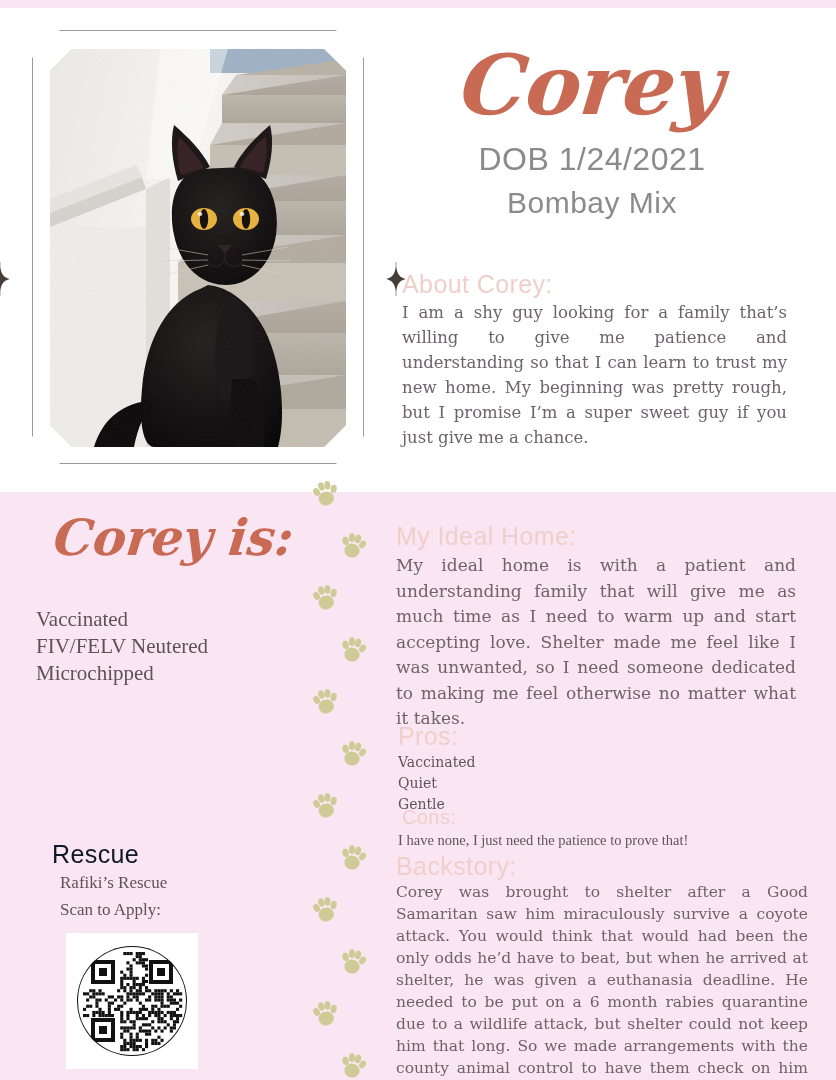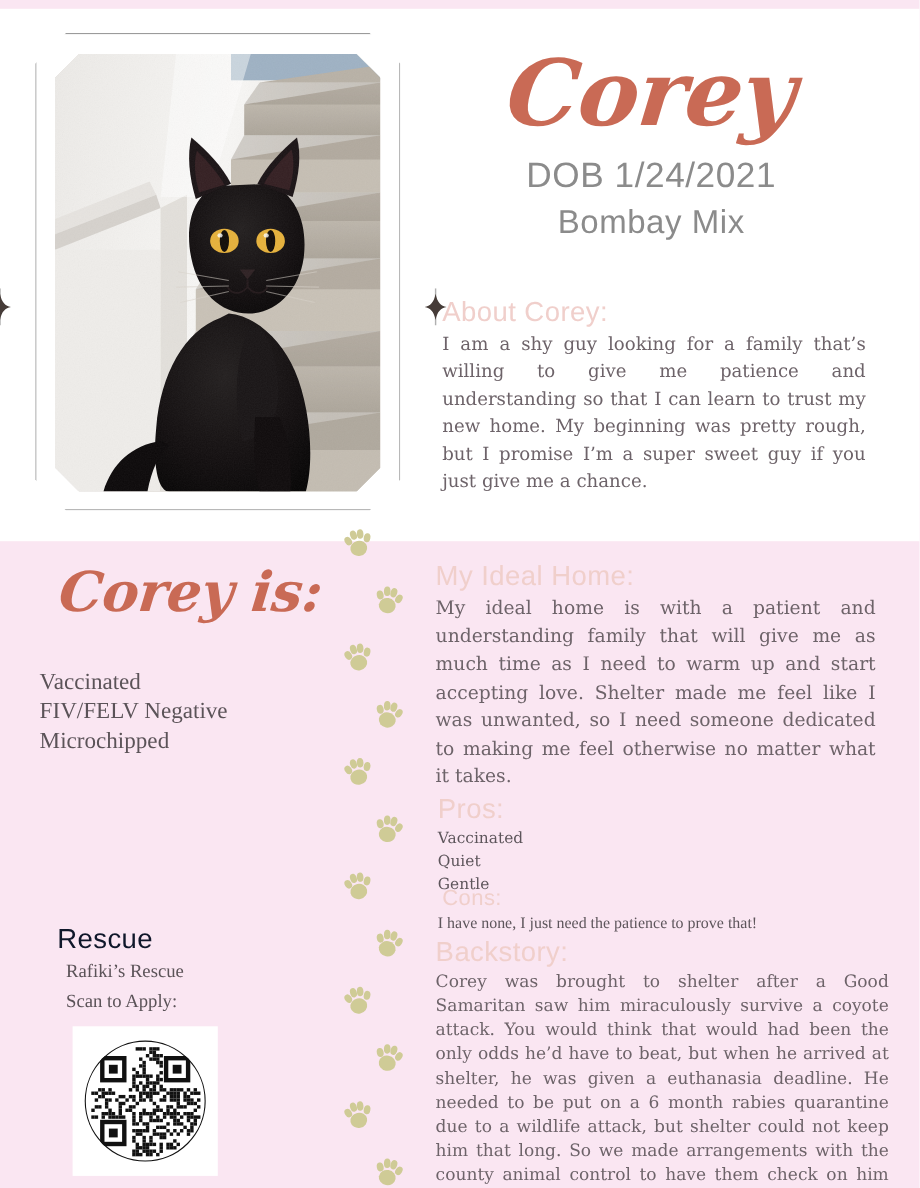--- a/index.html
+++ b/index.html
@@ -129,21 +129,21 @@
     display:flex; align-items:center; justify-content:center;
   }
   #qr-wrap svg { display:block; }
 
   
   #paw-trail { position:absolute; left:290px; top:470px; width:96px; height:610px; }
   .paw { position:absolute; width:30px; height:30px; }
   .paw svg { display:block; width:30px; height:30px; }
 
   
-  #ideal-block { position:absolute; left:396px; top:510px; width:400px; }
+  #ideal-block { position:absolute; left:396px; top:522px; width:400px; }
   #ideal-block .sec-head { font-size:25px; }
   #ideal-text { font-size:17px; line-height:25.5px; margin-top:2px; }
 
   #pros-block { position:absolute; left:398px; top:722px; width:400px; }
   #pros-block .sec-head { font-size:25px; }
   #pros-list { list-style:none; font-family:"DejaVu Serif", serif;
                font-size:14px; line-height:21px; color:#5d555b; margin-top:1px; }
 
   #cons-block { position:absolute; left:398px; top:806px; width:410px; }
   #cons-block .sec-head { font-size:20px; margin-left:4px;}
@@ -291,21 +291,21 @@
 
   <div id="about-block">
     <div class="sec-head">About Corey:</div>
     <p class="body-text" id="about-text">I am a shy guy looking for a family that’s willing to give me patience and understanding so that I can learn to trust my new home. My beginning was pretty rough, but I promise I’m a super sweet guy if you just give me a chance.</p>
   </div>
 
   <div id="corey-is-title">Corey is:</div>
 
   <ul id="traits-list">
     <li>Vaccinated</li>
-    <li>FIV/FELV Negative</li>
+    <li>FIV/FELV Neutered</li>
     <li>Microchipped</li>
   </ul>
 
   <div id="rescue-block">
     <div class="sec-head">Rescue</div>
     <div class="rescue-line">Rafiki’s Rescue</div>
     <div class="rescue-line">Scan to Apply:</div>
 
     <div id="qr-wrap">
       <svg width="118" height="118" viewBox="0 0 118 118">

